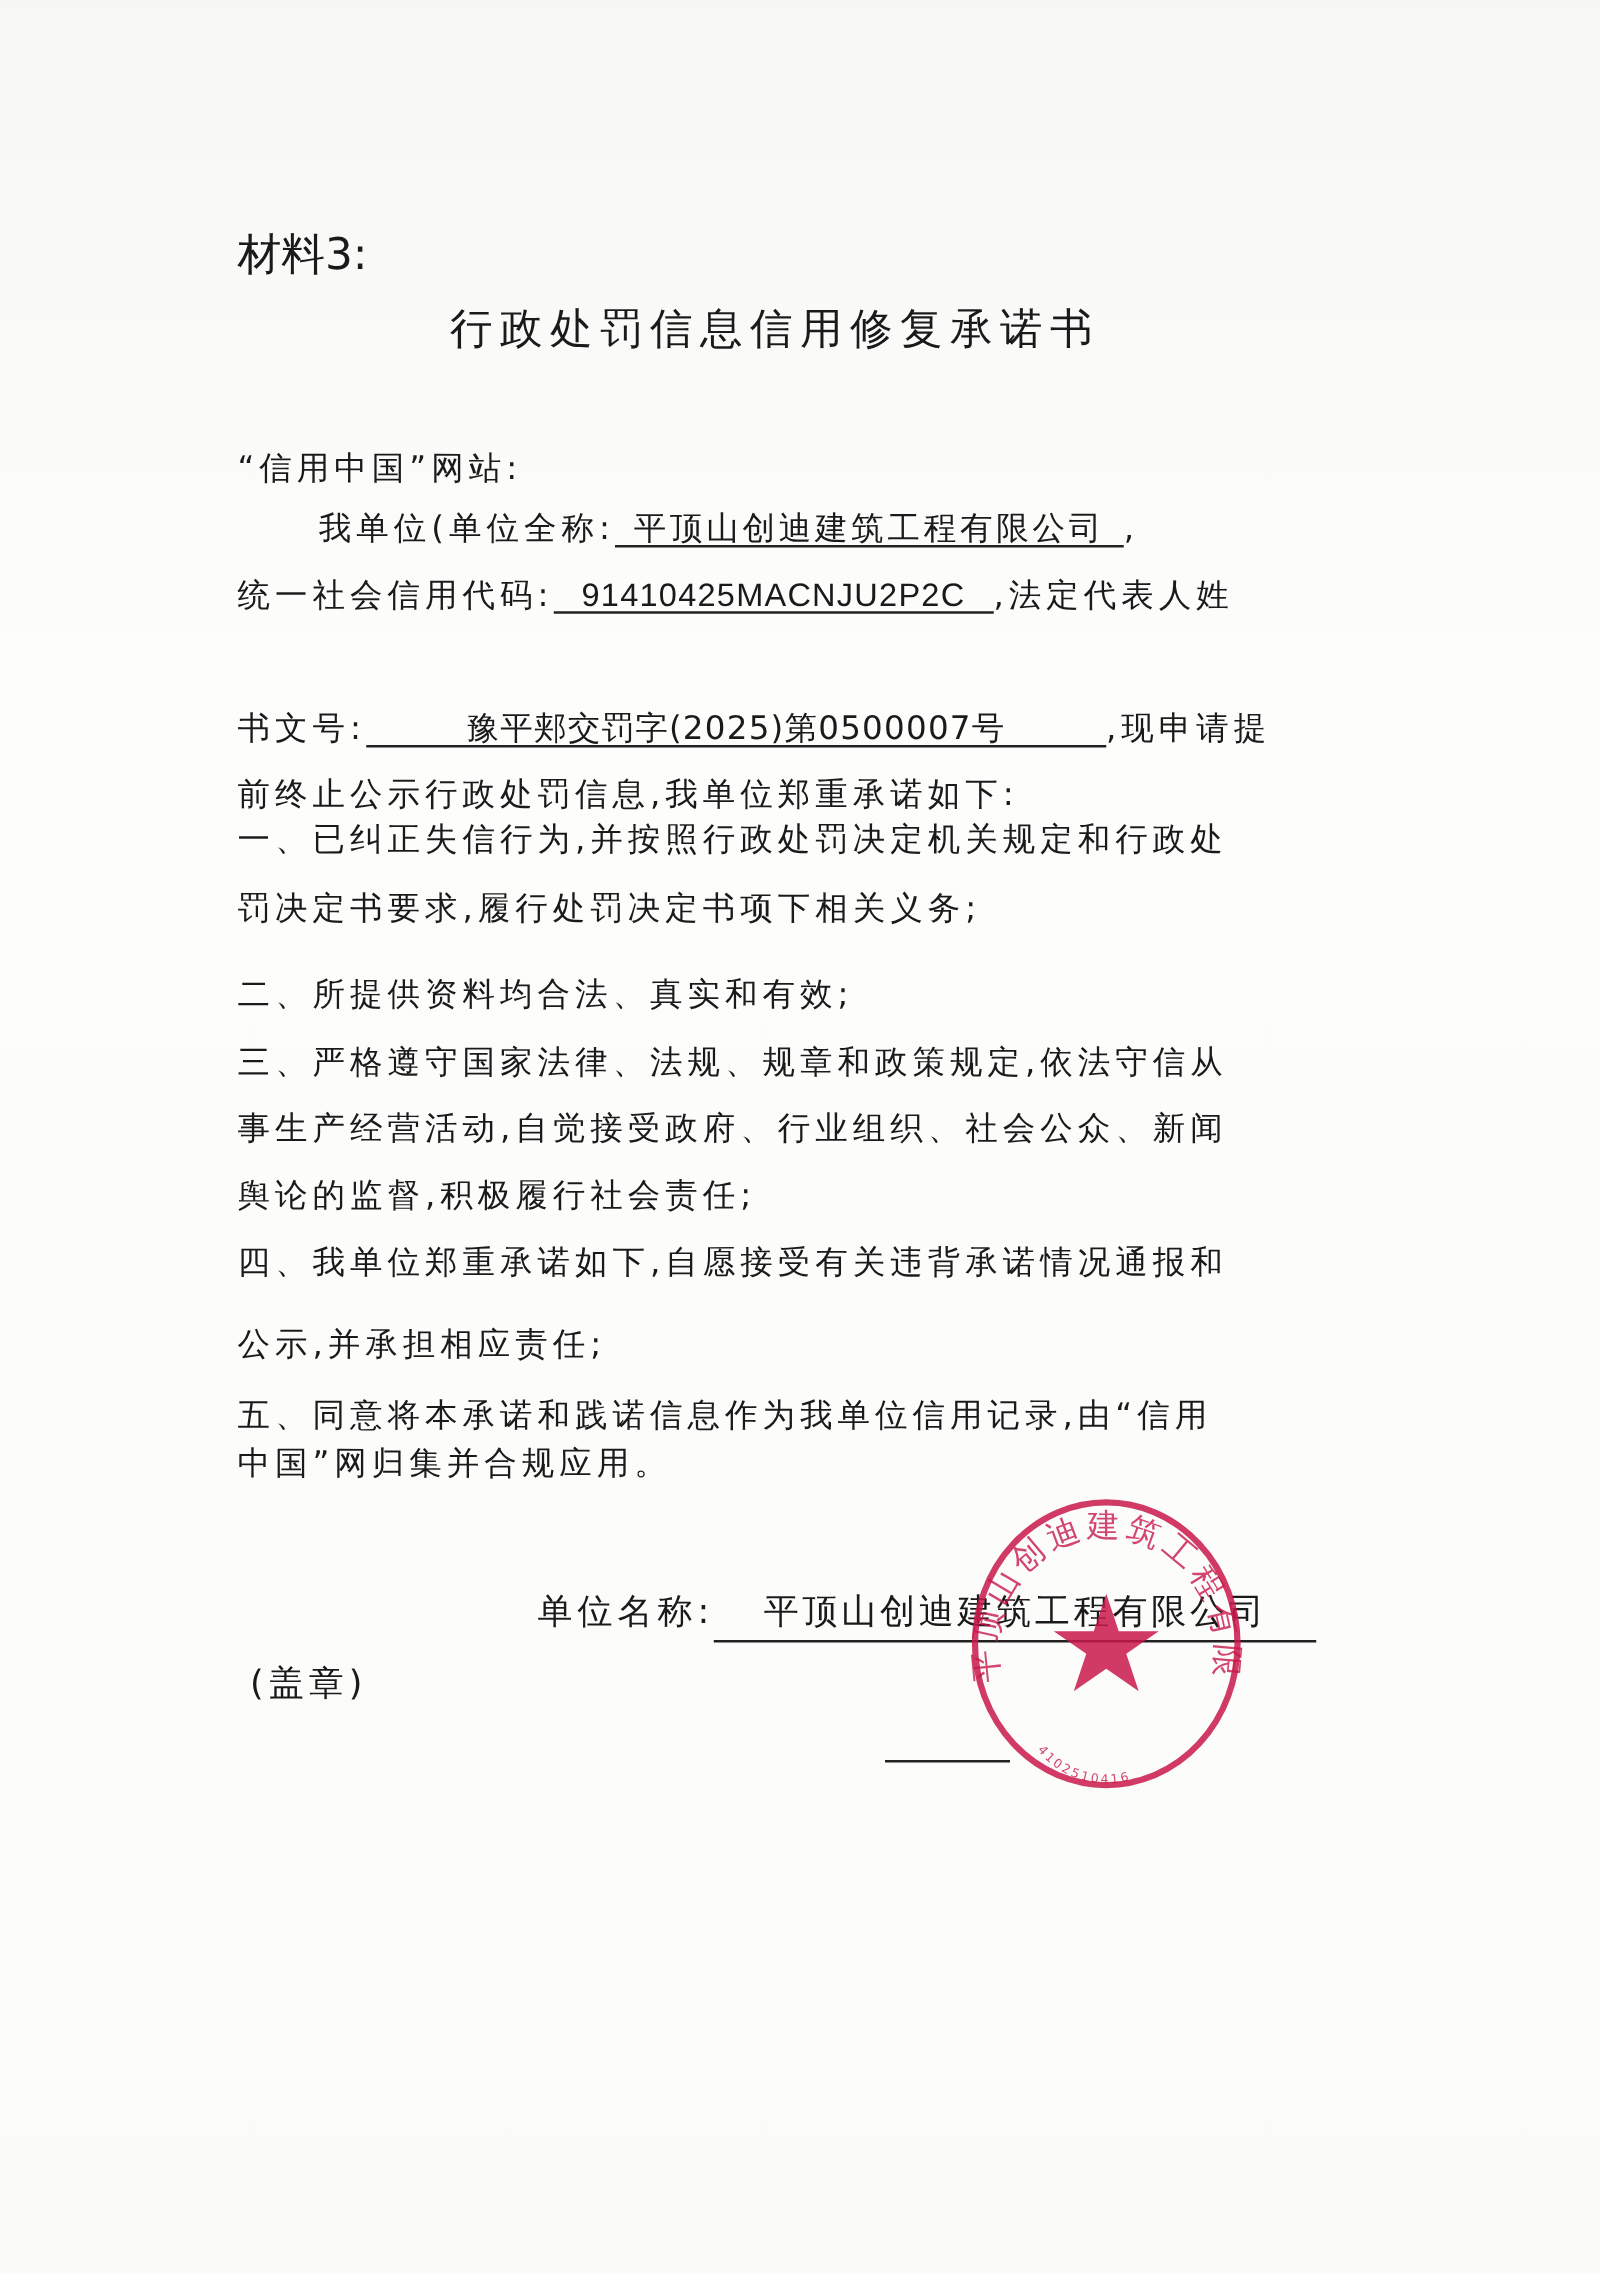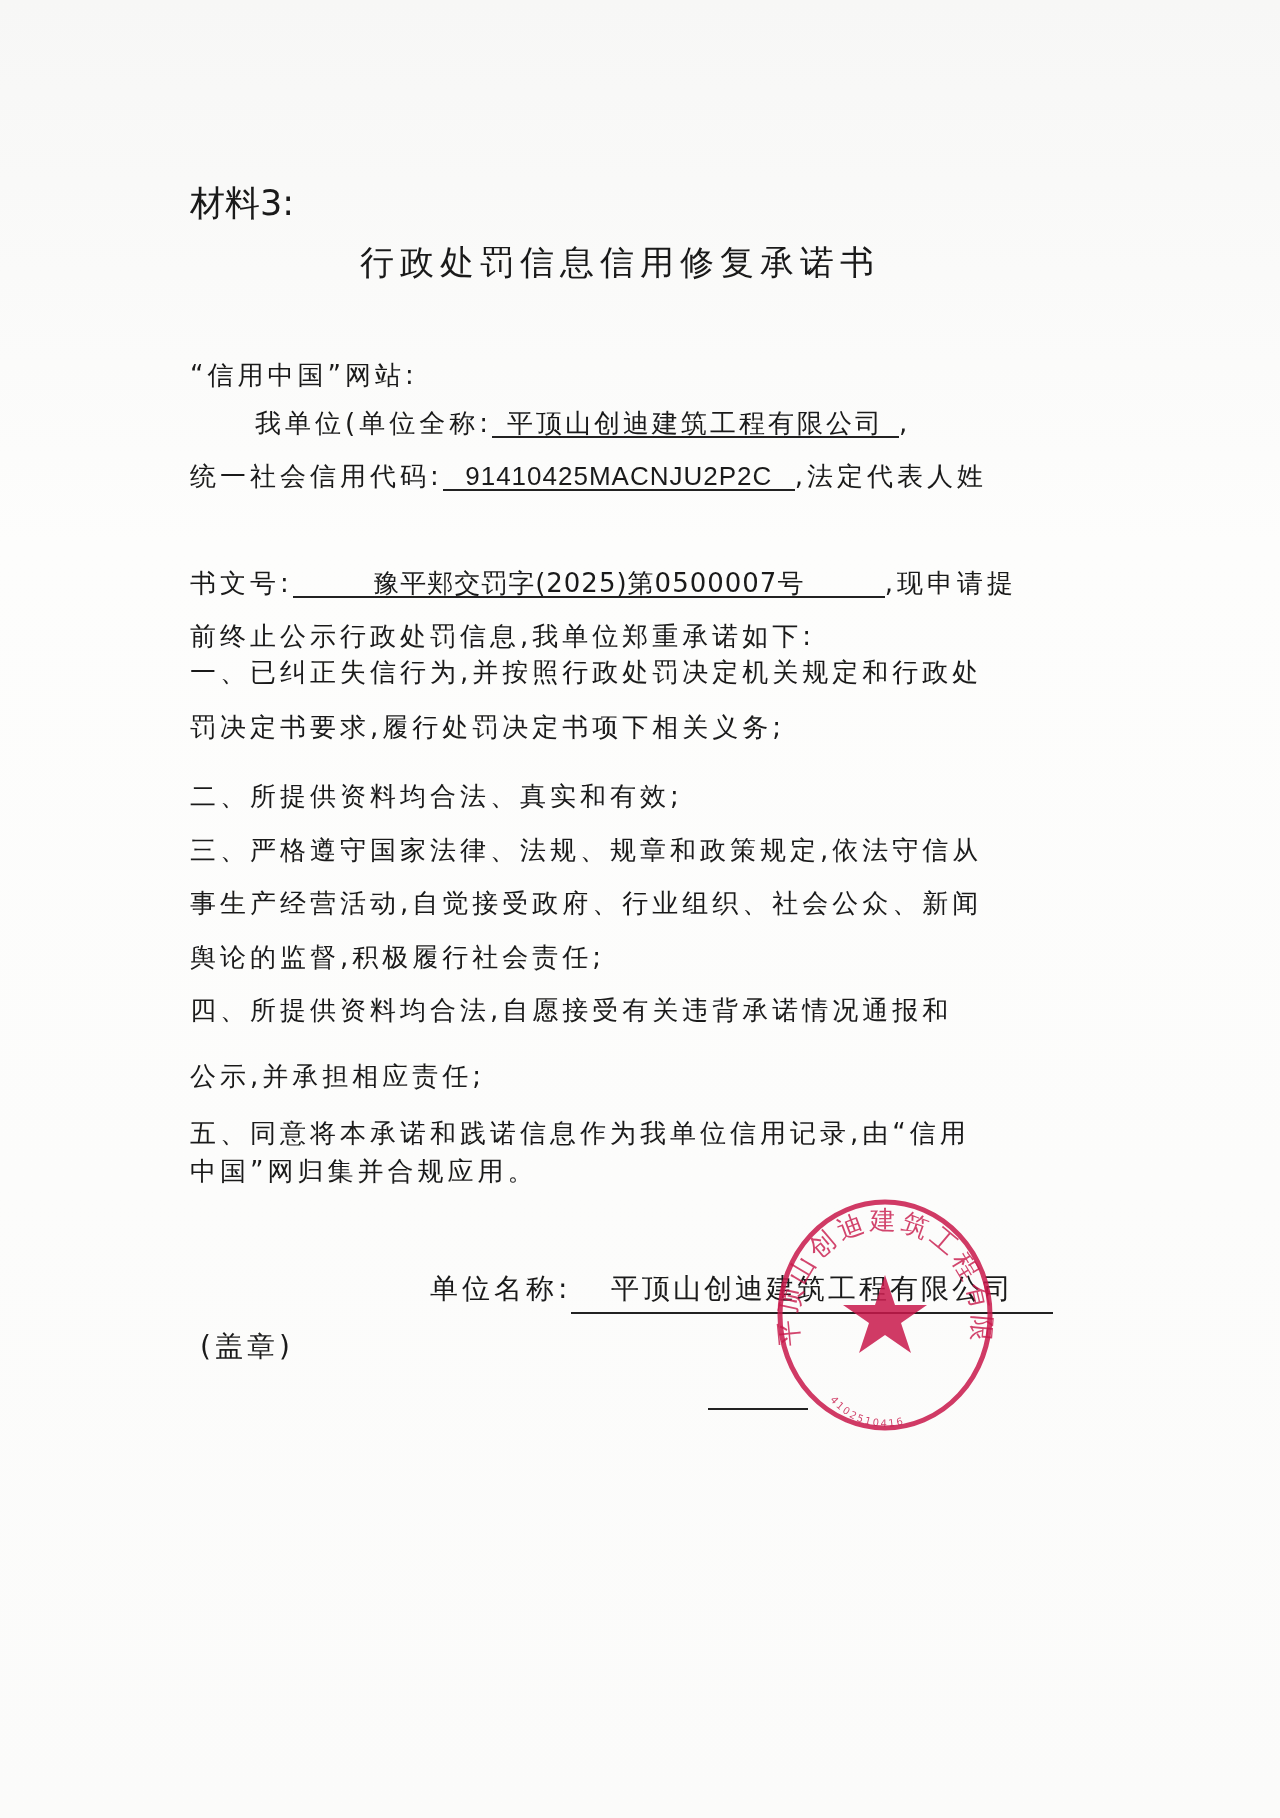--- a/index.html
+++ b/index.html
@@ -40,21 +40,21 @@
   </div>
 
   <div class="line" style="top:623px;">前终止公示行政处罚信息,我单位郑重承诺如下:</div>
 
   <div class="line" style="top:659px;">一、已纠正失信行为,并按照行政处罚决定机关规定和行政处</div>
   <div class="line" style="top:714px;">罚决定书要求,履行处罚决定书项下相关义务;</div>
   <div class="line" style="top:783px;">二、所提供资料均合法、真实和有效;</div>
   <div class="line" style="top:837px;">三、严格遵守国家法律、法规、规章和政策规定,依法守信从</div>
   <div class="line" style="top:890px;">事生产经营活动,自觉接受政府、行业组织、社会公众、新闻</div>
   <div class="line" style="top:944px;">舆论的监督,积极履行社会责任;</div>
-  <div class="line" style="top:997px;">四、所提供资料均合法,自愿接受有关违背承诺情况通报和</div>
+  <div class="line" style="top:997px;">四、我单位郑重承诺如下,自愿接受有关违背承诺情况通报和</div>
   <div class="line" style="top:1051px;margin-top:12px;">公示,并承担相应责任;</div>
   <div class="line" style="top:1104px;margin-top:16px;">五、同意将本承诺和践诺信息作为我单位信用记录,由“信用</div>
   <div class="line" style="top:1158px;">中国”网归集并合规应用。</div>
 
   <div class="sign" style="left:430px;top:1270px;">
     <span>单位名称:</span><span class="u wide" style="width:470px;padding-bottom:4px;">平顶山创迪建筑工程有限公司</span>
   </div>
 
   <div class="sign" style="left:200px;top:1328px;">(盖章)</div>
 

